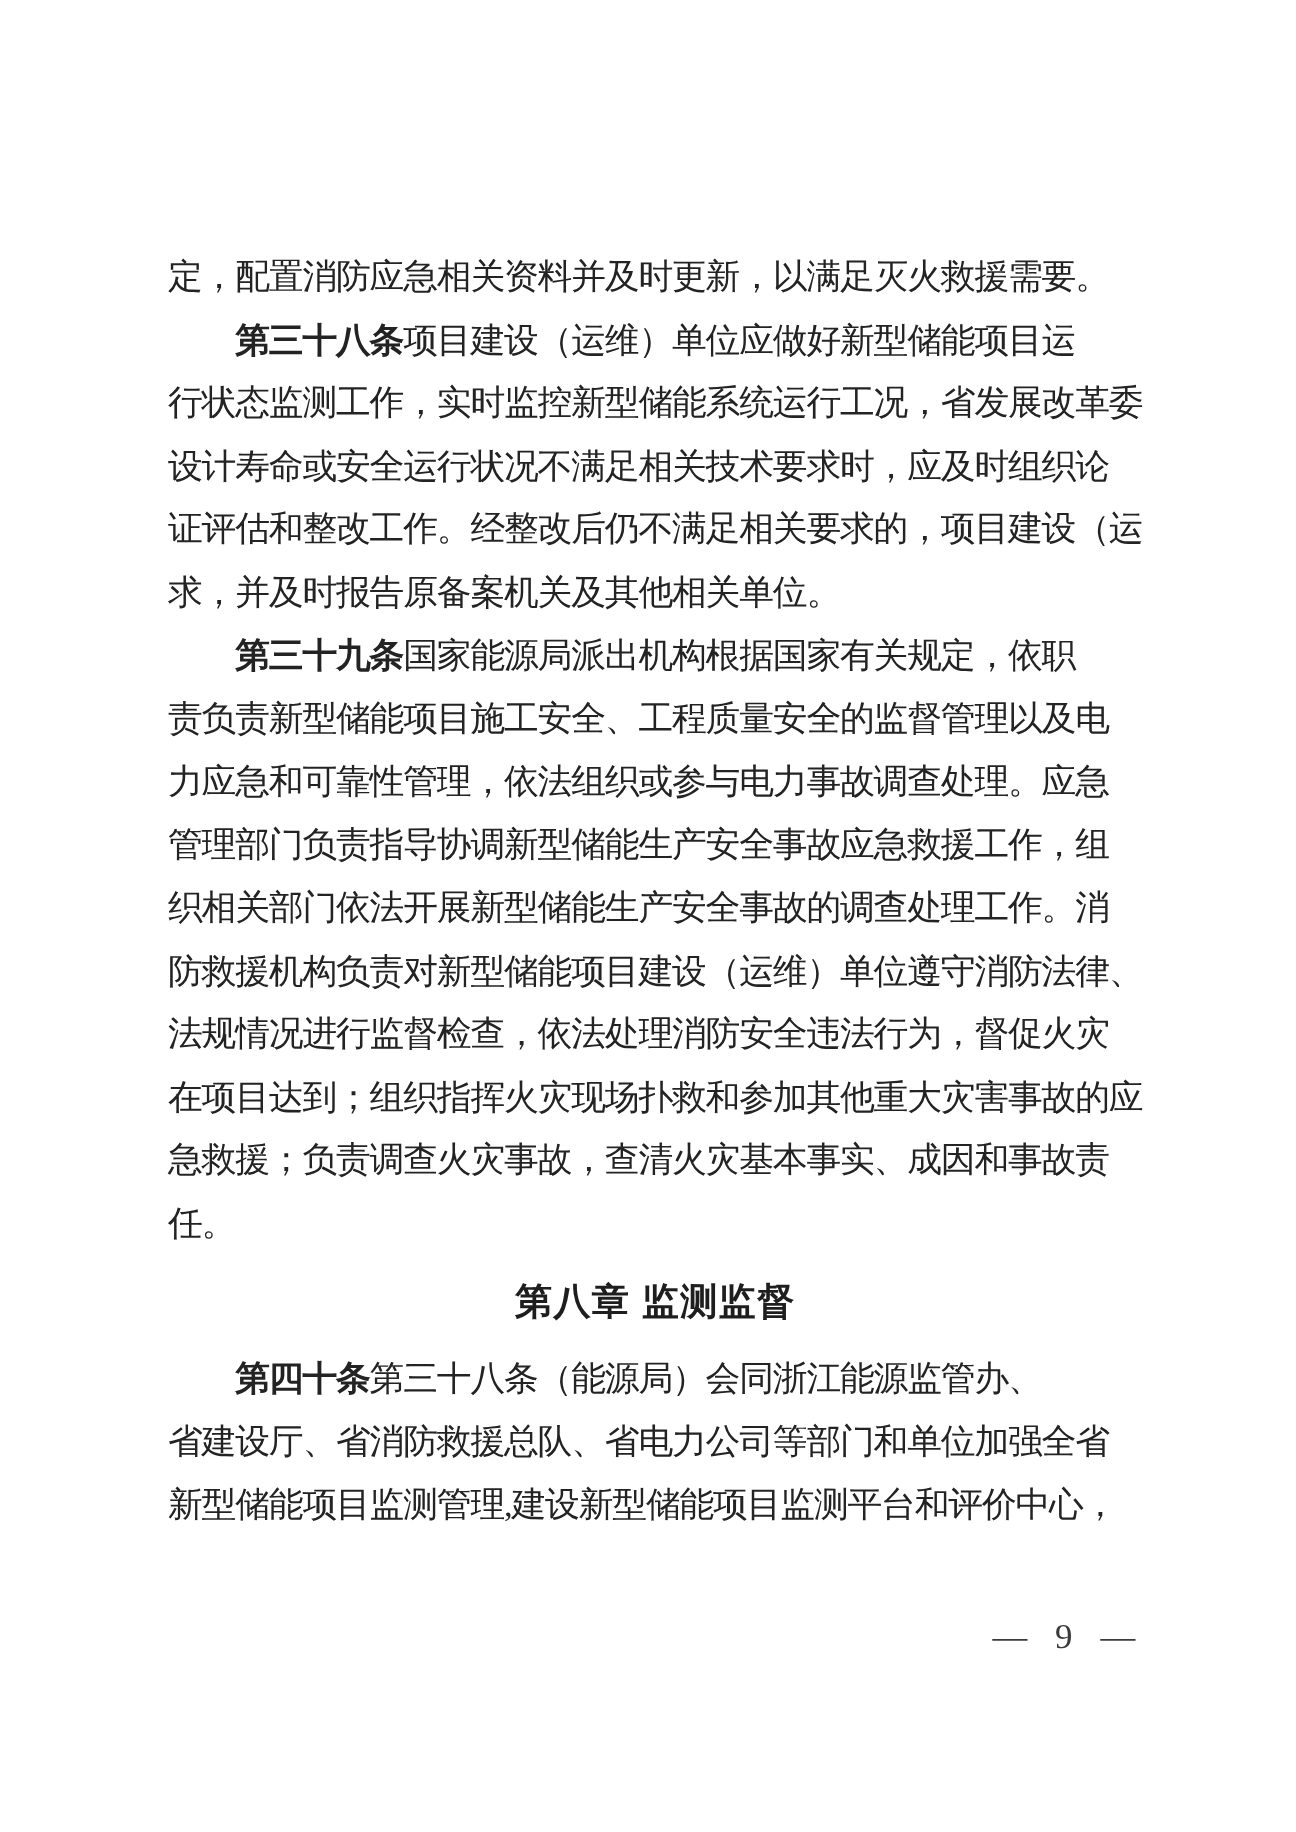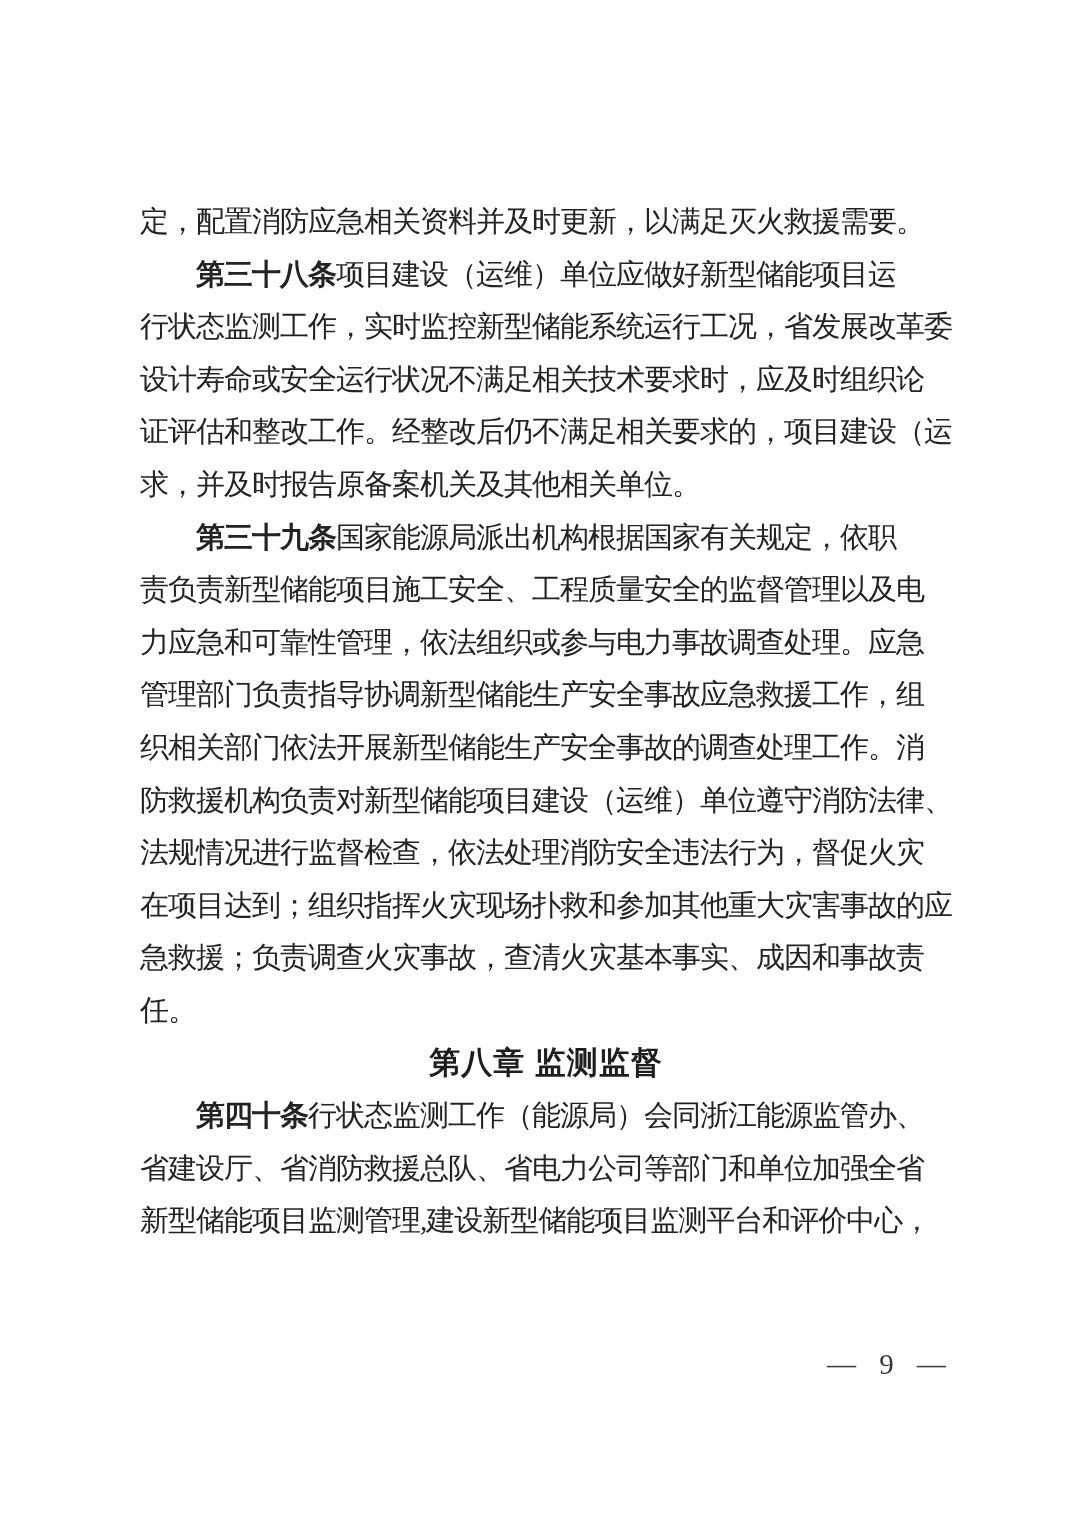--- a/index.html
+++ b/index.html
@@ -12,39 +12,39 @@
     width: 1080px;
     height: 1527px;
     background: #ffffff;
     overflow: hidden;
     font-family: "Liberation Serif", "DejaVu Serif", serif;
     color: #232323;
   }
   .content {
     position: absolute;
     left: 140px;
-    top: 195px;
+    top: 205px;
     width: 812px;
   }
   .line {
     margin: 0;
     height: 52.6px;
     line-height: 52.6px;
     font-size: 29px;
     letter-spacing: -1px;
     white-space: nowrap;
   }
   .indent {
     padding-left: 56px;
   }
   .term {
     font-weight: bold;
   }
   .chapter {
-    margin: 0;
+    margin: 12px;
     height: 52.6px;
     line-height: 52.6px;
     text-align: center;
     font-family: "Liberation Sans", "DejaVu Sans", sans-serif;
     font-weight: bold;
     font-size: 31px;
     letter-spacing: 1px;
     color: #1e1e1e;
   }
   .page-number {
@@ -80,21 +80,21 @@
     <p class="line"><span>管理部门负责指导协调新型储能生产安全事故应急救援工作，组</span></p>
     <p class="line"><span>织相关部门依法开展新型储能生产安全事故的调查处理工作。消</span></p>
     <p class="line"><span>防救援机构负责对新型储能项目建设（运维）单位遵守消防法律、</span></p>
     <p class="line"><span>法规情况进行监督检查，依法处理消防安全违法行为，督促火灾</span></p>
     <p class="line"><span>在项目达到；组织指挥火灾现场扑救和参加其他重大灾害事故的应</span></p>
     <p class="line"><span>急救援；负责调查火灾事故，查清火灾基本事实、成因和事故责</span></p>
     <p class="line"><span>任。</span></p>
 
     <h2 class="chapter">第八章 监测监督</h2>
 
-    <p class="line indent"><span class="term">第四十条</span><span>行状态监测工作（能源局）会同浙江能源监管办、</span></p>
+    <p class="line indent"><span class="term">第四十条</span><span>第三十八条（能源局）会同浙江能源监管办、</span></p>
 
     <p class="line"><span>省建设厅、省消防救援总队、省电力公司等部门和单位加强全省</span></p>
     <p class="line"><span>新型储能项目监测管理,建设新型储能项目监测平台和评价中心，</span></p>
 
   </main>
 
   <div class="page-number">— 9 —</div>
 </div>
 
 </body></html>

